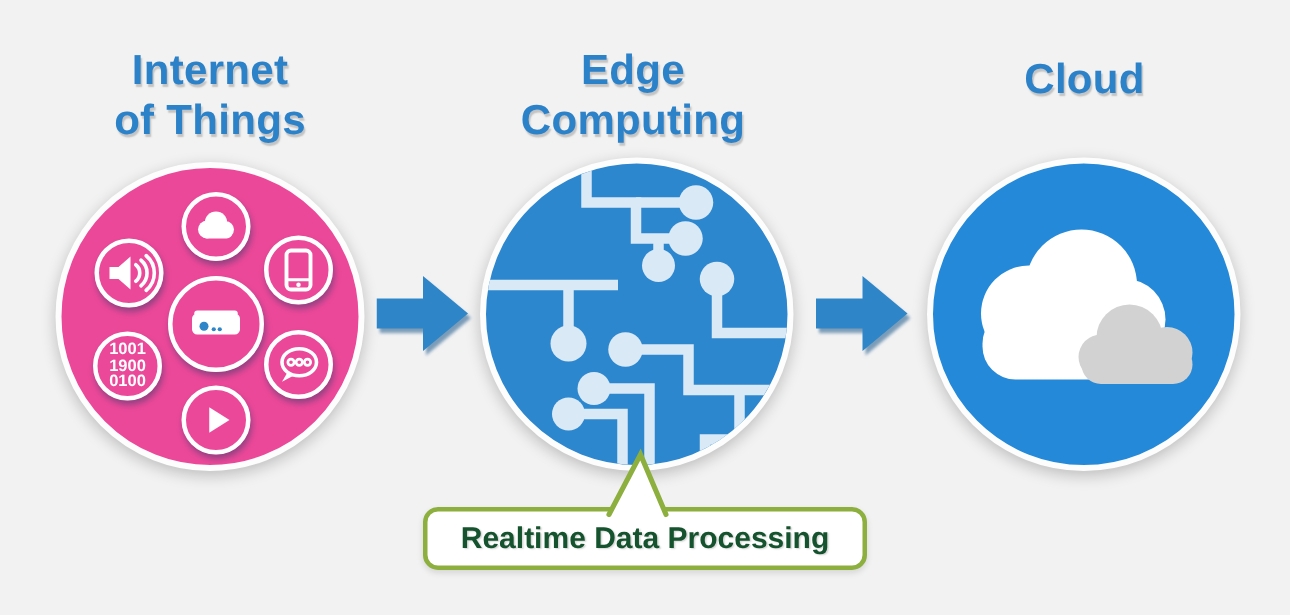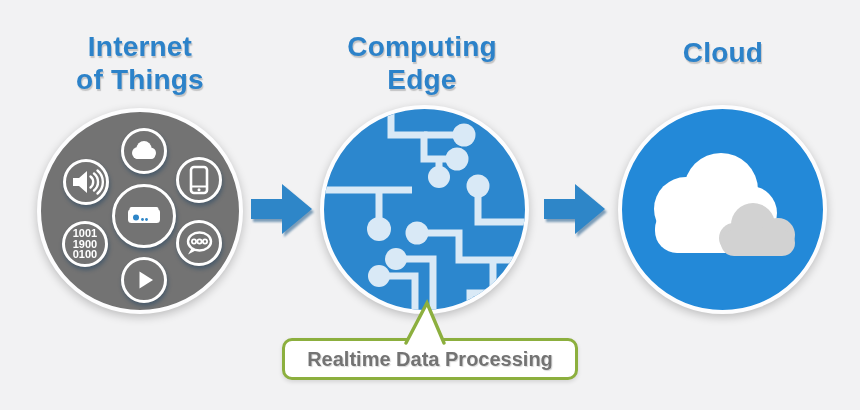--- a/index.html
+++ b/index.html
@@ -20,21 +20,21 @@
   .title-edge{left:302px;top:30px;width:240px;}
   .title-cloud{left:603px;top:36px;width:240px;}
 
   
   .big-circle{
     position:absolute;border-radius:50%;box-sizing:border-box;
     border:4px solid #FDFDFE;
     box-shadow:0 3px 10px rgba(0,0,0,.22);
     overflow:hidden;
   }
-  .circle-iot{left:37px;top:108px;width:206px;height:206px;background:#737373;}
+  .circle-iot{left:37px;top:108px;width:206px;height:206px;background:#ec4899;}
   .circle-edge{left:320px;top:105px;width:209px;height:209px;background:#2C87CE;}
   .circle-cloud{left:618px;top:105px;width:209px;height:209px;background:#2389D8;}
 
   
   .icon-circle{
     position:absolute;border-radius:50%;box-sizing:border-box;
     border:3px solid #FFFFFF;
     box-shadow:1px 3px 4px rgba(10,55,95,.40);
     display:flex;align-items:center;justify-content:center;
   }
@@ -52,37 +52,37 @@
 
   
   .callout-box{
     position:absolute;left:282px;top:338px;width:296px;height:42px;
     box-sizing:border-box;background:#FFFFFF;
     border:3px solid #8CAF3E;border-radius:10px;
     display:flex;align-items:center;justify-content:center;
     box-shadow:0 2px 4px rgba(0,0,0,.12);
   }
   .callout-label{
-    color:#737373;font-weight:700;font-size:20px;
+    color:#14532d;font-weight:700;font-size:20px;
     text-shadow:1px 1px 1px rgba(120,120,120,.3);
   }
   .callout-pointer{position:absolute;left:380px;top:293px;width:100px;height:52px;}
 </style>
 </head>
 <body>
 
 <div class="stage">
 
   <div class="title title-iot">
     <div>Internet</div>
     <div>of Things</div>
   </div>
   <div class="title title-edge">
+    <div>Edge</div>
     <div>Computing</div>
-    <div>Edge</div>
   </div>
   <div class="title title-cloud">Cloud</div>
 
   <div class="big-circle circle-iot">
 
     <div class="icon-circle icon-sm" style="left:80px;top:16px;">
       <svg width="40" height="40" viewBox="0 0 40 40">
         <g fill="#FFFFFF">
           <circle cx="14" cy="22" r="6"></circle>
             <circle cx="20" cy="17.5" r="7.5"></circle>

